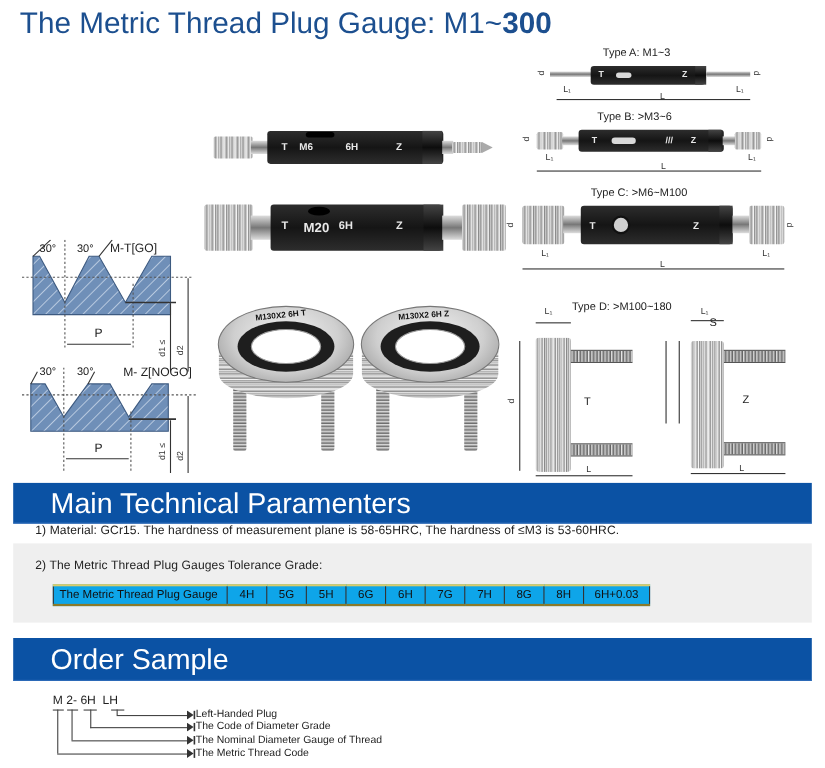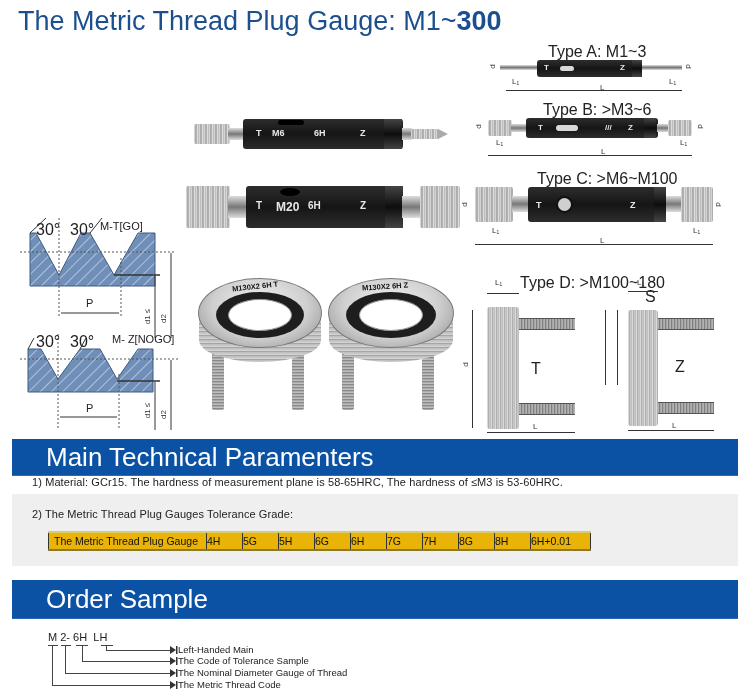--- a/index.html
+++ b/index.html
@@ -6,21 +6,21 @@
   html, body { width: 750px; height: 698px; background: #ffffff; overflow: hidden; }
   body { position: relative; font-family: "Liberation Sans", "DejaVu Sans", sans-serif; color: #222; }
 
   .title {
     position: absolute; left: 18px; top: 6px;
     font-size: 27px; color: #1c4f8f; letter-spacing: 0px; white-space: nowrap;
   }
   .title b { font-weight: bold; }
 
   
-  .lbl { position: absolute; font-size: 16px; color: #222; white-space: nowrap; }
+  .lbl { position: absolute; font-size: 10px; color: #222; white-space: nowrap; }
   .lbl-s { position: absolute; font-size: 8px; color: #333; white-space: nowrap; }
 
   
   .gauge-body {
     position: absolute; background: linear-gradient(#2d2d2d, #151515 50%, #2d2d2d);
     border-radius: 3px;
   }
   .gauge-ring {
     position: absolute; background: linear-gradient(#444, #0d0d0d 50%, #444);
   }
@@ -77,26 +77,26 @@
   .band {
     position: absolute; left: 12px; width: 726px; background: #0b52a4;
     color: #ffffff; font-size: 26px; padding-left: 34px;
     border-bottom: 1px solid #2d6bb8;
   }
   .panel { position: absolute; left: 12px; width: 726px; background: #efefef; }
   .param-line { position: absolute; left: 32px; font-size: 11px; color: #222; white-space: nowrap; letter-spacing: 0.1px; }
 
   .tol-table {
     position: absolute; left: 48px; top: 531px; border-collapse: collapse;
-    background: #eab308; font-size: 10.5px; color: #111;
+    background: #0ea5e9; font-size: 10.5px; color: #111;
   }
   .tol-table td {
     border-left: 1px solid #333; border-right: 1px solid #333;
     border-top: 2px solid #d8cc6e; border-bottom: 2px solid #8a7a2a;
-    padding: 2px 0; text-align: left; height: 17px;
+    padding: 2px 0; text-align: center; height: 17px;
   }
   .tol-table td.first { width: 158px; text-align: left; padding-left: 5px; }
   .tol-table td.g { width: 36px; }
   .tol-table td.last { width: 60px; }
 
   .order-code { position: absolute; left: 48px; top: 631px; font-size: 11px; color: #222; white-space: nowrap; }
   .order-item { position: absolute; left: 178px; font-size: 9.5px; color: #222; white-space: nowrap; }
   .oline { position: absolute; background: #444; }
 </style>
 </head>
@@ -301,21 +301,21 @@
     <td class="first">The Metric Thread Plug Gauge</td>
     <td class="g">4H</td>
     <td class="g">5G</td>
     <td class="g">5H</td>
     <td class="g">6G</td>
     <td class="g">6H</td>
     <td class="g">7G</td>
     <td class="g">7H</td>
     <td class="g">8G</td>
     <td class="g">8H</td>
-    <td class="last">6H+0.01</td>
+    <td class="last">6H+0.03</td>
   </tr>
 </tbody>
   </table>
 
 <div class="band" style="top:580px;height:39px;line-height:39px">
   <span>Order Sample</span>
 </div>
 
 <div class="order-code">
   <span>M</span>
@@ -353,16 +353,16 @@
   <svg style="position:absolute;left:170px;top:669px" width="8" height="8">
       <polygon points="0,0 6,4 0,8" fill="#333"></polygon>
       <rect x="6" y="0" width="1.5" height="8" fill="#333"></rect>
     </svg>
   <svg style="position:absolute;left:170px;top:681px" width="8" height="8">
       <polygon points="0,0 6,4 0,8" fill="#333"></polygon>
       <rect x="6" y="0" width="1.5" height="8" fill="#333"></rect>
     </svg>
 </div>
 
-<div class="order-item" style="top:644px">Left-Handed Main</div>
-<div class="order-item" style="top:655px">The Code of Tolerance Sample</div>
+<div class="order-item" style="top:644px">Left-Handed Plug</div>
+<div class="order-item" style="top:655px">The Code of Diameter Grade</div>
 <div class="order-item" style="top:667px">The Nominal Diameter Gauge of Thread</div>
 <div class="order-item" style="top:679px">The Metric Thread Code</div>
 
 </body></html>

